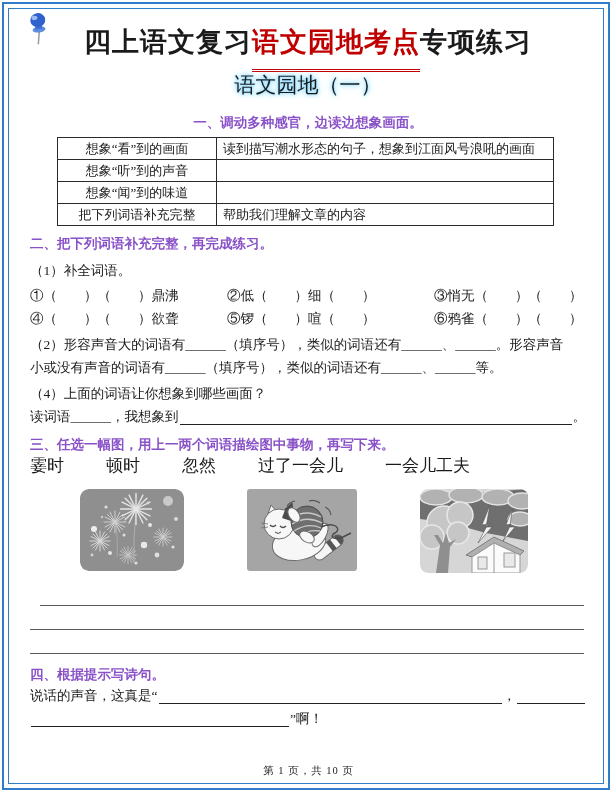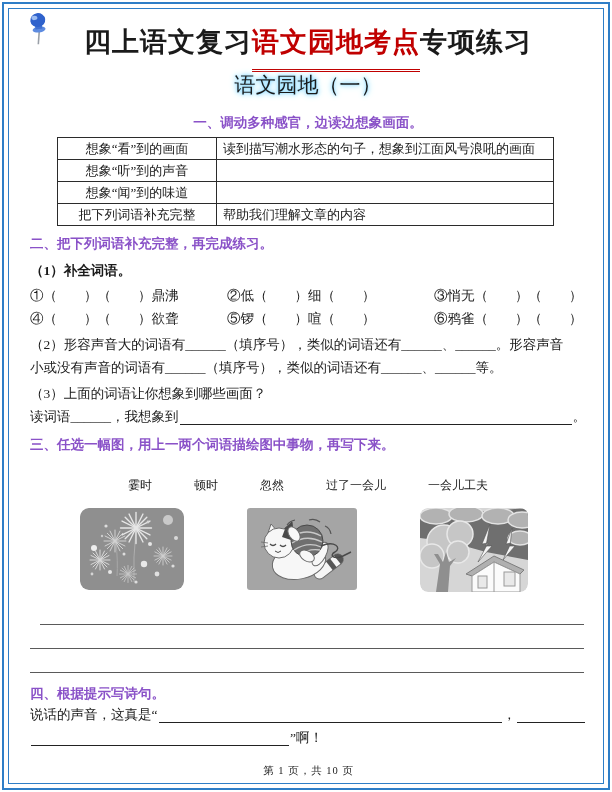--- a/index.html
+++ b/index.html
@@ -31,32 +31,32 @@
   .s1-heading{margin-top:16px;text-align:center;}
 
   table.sense{
     border-collapse:collapse;margin:5px 0 0 27px;width:497px;
     font-size:13px;table-layout:fixed;
   }
   table.sense td{border:1px solid #2b2b2b;height:21px;padding:0 6px;line-height:16px;}
   td.t-label{width:146px;text-align:center;padding:0 2px;}
 
   .body-line{font-size:13.5px;line-height:23px;}
-  .s2-part1{margin-top:6px;font-weight:bold;}
+  .s2-part1{margin-top:6px;}
 
   .word-grid{
     display:grid;grid-template-columns:197px 207px 1fr;
     font-size:13.5px;line-height:23px;margin-top:2px;white-space:nowrap;
   }
 
   .fill-line{display:flex;align-items:flex-end;font-size:13.5px;line-height:23px;}
   .uline-fill{flex:1;border-bottom:1px solid #222;height:18px;margin:0 1px 3px 1px;}
   .uline-fixed{border-bottom:1px solid #222;height:18px;margin:0 1px 3px 1px;display:inline-block;}
 
-  .s3-words{display:flex;justify-content:center;gap:42px;font-size:12px;line-height:22px;margin-top:20px;}
+  .s3-words{display:flex;gap:42px;font-size:17px;line-height:22px;margin-top:1px;}
   .images-row{display:flex;justify-content:space-between;margin:12px 58px 0 50px;}
   .pic{border-radius:8px;overflow:hidden;display:block;}
 
   .wline{border-bottom:1.5px solid #5a5a5a;height:23px;margin-right:2px;}
   .wline-first{margin-left:10px;margin-top:9px;}
 
   .s4-heading{margin-top:12px;}
   .s4-para{font-size:13.5px;line-height:24px;text-indent:2em;margin-top:4px;white-space:nowrap;}
   .s4-line2{margin-top:0;}
   .s4-line3{margin-top:0;}
@@ -115,21 +115,21 @@
   <div class="word-grid">
     <span>①（　　）（　　）鼎沸</span>
     <span>②低（　　）细（　　）</span>
     <span>③悄无（　　）（　　）</span>
     <span>④（　　）（　　）欲聋</span>
     <span>⑤锣（　　）喧（　　）</span>
     <span>⑥鸦雀（　　）（　　）</span>
   </div>
   <div class="body-line" style="margin-top:3px;">（2）形容声音大的词语有______（填序号），类似的词语还有______、______。形容声音</div>
   <div class="body-line">小或没有声音的词语有______（填序号），类似的词语还有______、______等。</div>
-  <div class="body-line" style="margin-top:3px;">（3）上面的词语让你想象到哪些画面？</div>
+  <div class="body-line" style="margin-top:3px;">（4）上面的词语让你想象到哪些画面？</div>
   <div class="fill-line">
     <span>读词语______，我想象到</span>
     <span class="uline-fill"></span>
     <span>。</span>
   </div>
 
   <div class="sec-heading" style="margin-top:8px;">三、任选一幅图，用上一两个词语描绘图中事物，再写下来。</div>
   <div class="s3-words">
     <span>霎时</span>
     <span>顿时</span>

